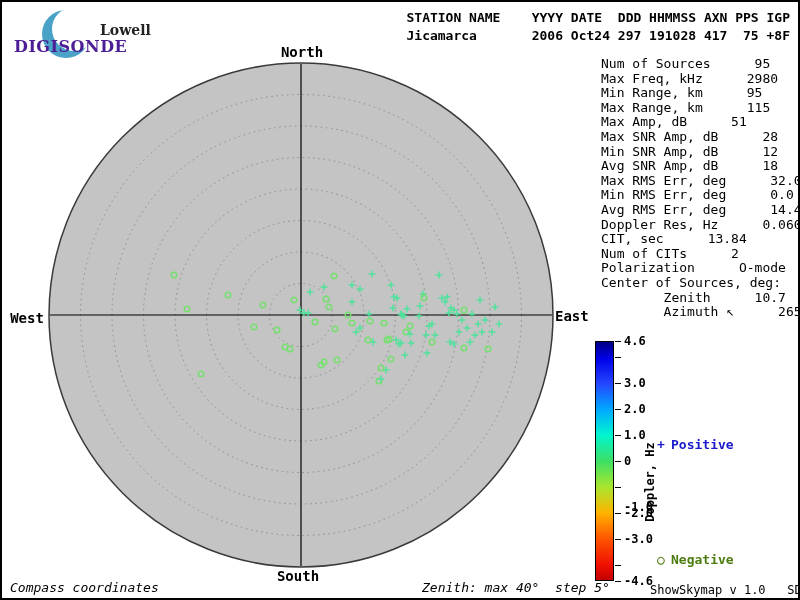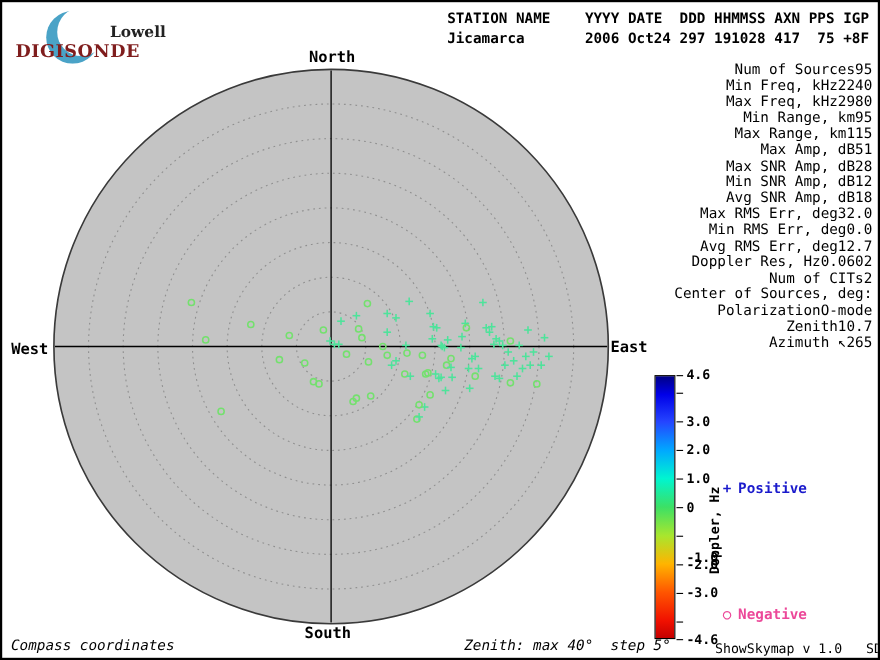--- a/index.html
+++ b/index.html
@@ -13,39 +13,39 @@
   .logo { position:absolute; left:6px; top:4px; width:175px; height:50px; }
   .logo svg { position:absolute; left:28px; top:2px; }
   .logo-lowell {
     position:absolute; left:92px; top:16px;
     font-family:"DejaVu Serif","Liberation Serif",serif;
     font-size:14px; font-weight:bold; color:#222;
   }
   .logo-digisonde {
     position:absolute; left:6px; top:31px;
     font-family:"DejaVu Serif","Liberation Serif",serif;
-    font-size:16px; font-weight:bold; letter-spacing:0.5px; color:#7f1d1d;text-align:right;
+    font-size:16px; font-weight:bold; letter-spacing:0.5px; color:#4c1d95;text-align:right;
   }
   
   .hdr {
     position:absolute; right:8px; white-space:pre;
     font-size:13px; font-weight:bold; line-height:17px;
   }
   .hdr.r1 { top:7px; }
   .hdr.r2 { top:25px; }
   
   #skymap { position:absolute; left:0; top:0; }
   .compass { position:absolute; font-size:14px; font-weight:bold; }
   .compass.north { left:270px; top:42px;  width:60px; text-align:center; }
   .compass.south { left:266px; top:566px; width:60px; text-align:center; }
   .compass.west  { left:6px;  top:308px; width:38px; text-align:center; }
   .compass.east  { left:553px; top:306px; }
   
   .stats { position:absolute; left:599px; top:55px; width:192px; font-size:13px; }
-  .srow { display:flex; justify-content:flex-end; height:14.6px; line-height:14.6px; white-space:pre; }
+  .srow { display:flex; justify-content:flex-start; height:14.6px; line-height:14.6px; white-space:pre;gap:44px; }
   
   .cbar {
     position:absolute; left:593px; top:339px; width:19px; height:240px;
     border:1px solid #000;
   }
   .cbar-tick { position:absolute; left:613px; width:6px; height:1px; background:#000; }
   .cbar-label {
     position:absolute; left:622px; transform:translateY(-50%);
     font-size:12px; font-weight:bold; white-space:pre;
   }
@@ -375,35 +375,35 @@
 <div class="hdr r1">STATION NAME    YYYY DATE  DDD HHMMSS AXN PPS IGP</div>
 <div class="hdr r2">Jicamarca       2006 Oct24 297 191028 417  75 +8F</div>
 
 <div class="compass north">North</div>
 <div class="compass south">South</div>
 <div class="compass west">West</div>
 <div class="compass east">East</div>
 
 <div class="stats" id="stats">
     <div class="srow"><span>Num of Sources</span><span>95</span></div>
-    <div class="srow"><span>Min Freq, kHz</span><span>2240</span></div>
     <div class="srow"><span>Max Freq, kHz</span><span>2980</span></div>
     <div class="srow"><span>Min Range, km</span><span>95</span></div>
     <div class="srow"><span>Max Range, km</span><span>115</span></div>
     <div class="srow"><span>Max Amp, dB</span><span>51</span></div>
     <div class="srow"><span>Max SNR Amp, dB</span><span>28</span></div>
     <div class="srow"><span>Min SNR Amp, dB</span><span>12</span></div>
     <div class="srow"><span>Avg SNR Amp, dB</span><span>18</span></div>
     <div class="srow"><span>Max RMS Err, deg</span><span>32.0</span></div>
     <div class="srow"><span>Min RMS Err, deg</span><span>0.0</span></div>
-    <div class="srow"><span>Avg RMS Err, deg</span><span>12.7</span></div>
+    <div class="srow"><span>Avg RMS Err, deg</span><span>14.4</span></div>
     <div class="srow"><span>Doppler Res, Hz</span><span>0.0602</span></div>
+    <div class="srow"><span>CIT, sec</span><span>13.84</span></div>
     <div class="srow"><span>Num of CITs</span><span>2</span></div>
+    <div class="srow"><span>Polarization</span><span>O-mode</span></div>
     <div class="srow"><span>Center of Sources, deg:</span><span></span></div>
-    <div class="srow"><span>Polarization</span><span>O-mode</span></div>
     <div class="srow"><span>        Zenith</span><span>10.7</span></div>
     <div class="srow"><span>        Azimuth ↖</span><span>265</span></div>
   </div>
 
 <div class="cbar" id="cbar" style="background: linear-gradient(rgb(0, 0, 133) 0%, rgb(0, 0, 232) 7%, rgb(37, 69, 255) 17.4%, rgb(0, 168, 255) 28.3%, rgb(0, 245, 208) 39.1%, rgb(60, 224, 101) 50%, rgb(168, 230, 46) 60.9%, rgb(255, 180, 0) 71.7%, rgb(255, 85, 0) 82.6%, rgb(240, 16, 0) 93.5%, rgb(196, 0, 0) 100%);"></div>
 <div id="cbar-extras">
     <div class="cbar-tick" style="top: 339px;"></div>
     <div class="cbar-label" style="top: 339px;">4.6</div>
     <div class="cbar-tick" style="top: 354.652px;"></div>
     <div class="cbar-tick" style="top: 380.739px;"></div>
@@ -420,17 +420,17 @@
     <div class="cbar-label" style="top: 511.174px;">-2.0</div>
     <div class="cbar-tick" style="top: 537.261px;"></div>
     <div class="cbar-label" style="top: 537.261px;">-3.0</div>
     <div class="cbar-tick" style="top: 563.348px;"></div>
     <div class="cbar-tick" style="top: 579px;"></div>
     <div class="cbar-label" style="top: 579px;">-4.6</div>
   </div>
 <div class="cbar-title">Doppler, Hz</div>
 
 <div class="legend pos" style="color: rgb(26, 26, 204);"><span class="sym">+</span><span>Positive</span></div>
-<div class="legend neg" style="color: #ec4899;"><span class="sym">○</span><span>Negative</span></div>
+<div class="legend neg" style="color: #4d7c0f;"><span class="sym">○</span><span>Negative</span></div>
 
 <div class="foot coords">Compass coordinates</div>
 <div class="foot zenith">Zenith: max 40°  step 5°</div>
 <div class="foot version">ShowSkymap v 1.0   SD v 4.2</div>
 
 </body></html>

